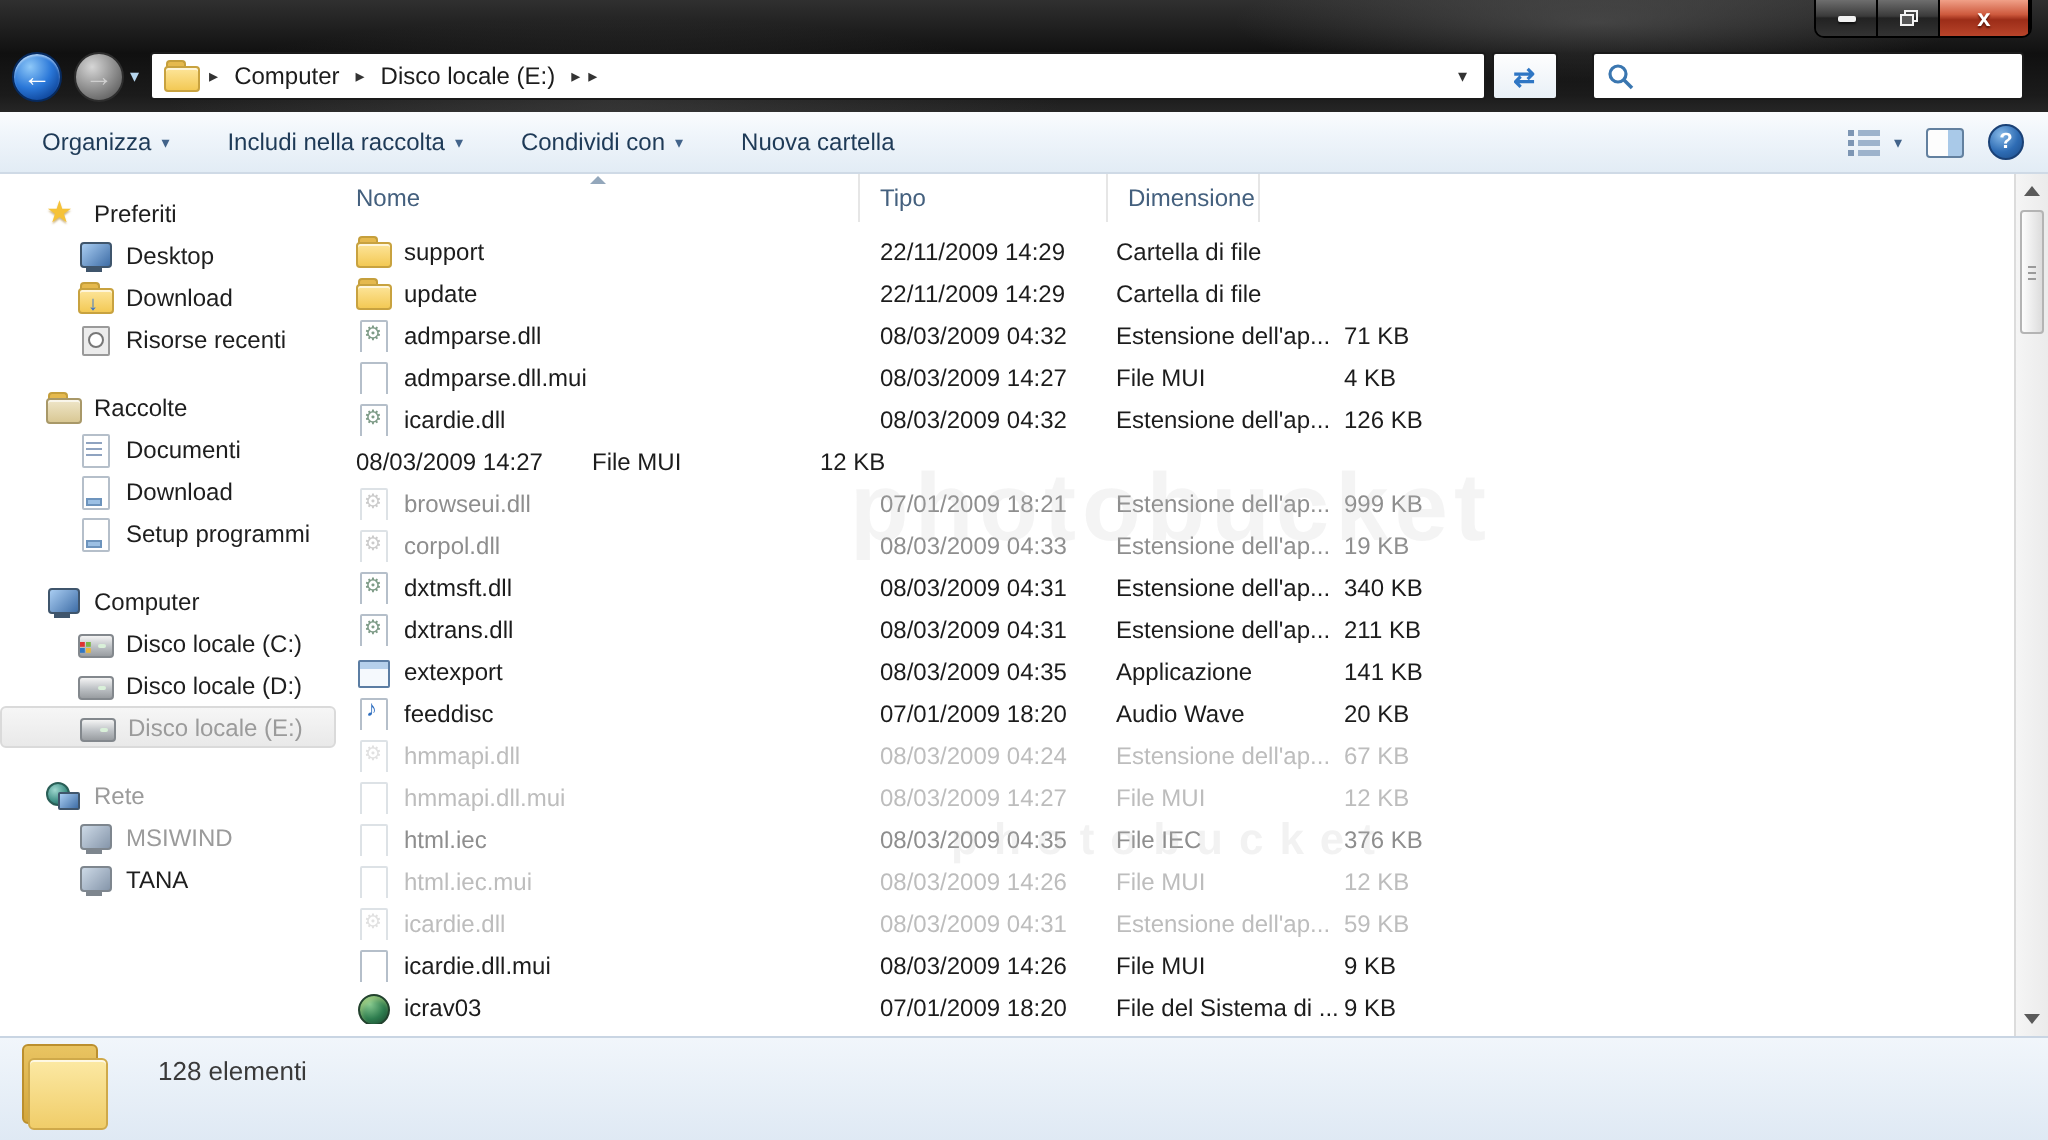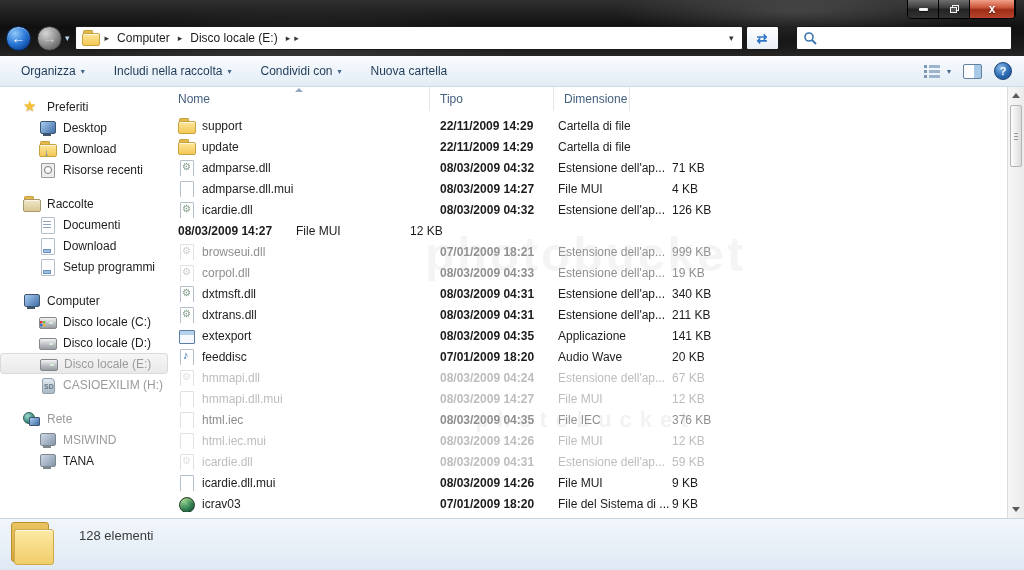--- a/index.html
+++ b/index.html
@@ -90,21 +90,21 @@
   .filearea { flex:1; position:relative; background:#fff; }
   .headers { display:flex; height:24px; font-size:12px; color:#44607e; }
   .hcell { display:flex; align-items:center; padding-left:10px; border-right:1px solid #e6e6e6; position:relative; }
   .w-name{width:262px} .w-mod{width:118px} .w-tipo{width:124px} .w-size{width:76px}
   .sortmark { position:absolute; top:1px; left:50%; margin-left:-4px; width:0; height:0;
     border-left:4px solid transparent; border-right:4px solid transparent; border-bottom:4px solid #93a7bb; }
 
   .rows { position:absolute; top:24px; left:0; right:0; bottom:0; padding-top:4px; overflow:hidden; }
   .row { display:flex; align-items:center; height:21px; font-size:12px; color:#1c1c1c; }
   .c-name { width:262px; display:flex; align-items:center; gap:7px; padding-left:10px; overflow:hidden; white-space:nowrap; }
-  .c-mod { width:118px; padding-left:10px; white-space:nowrap;font-weight:bold; }
+  .c-mod { width:118px; padding-left:10px; white-space:nowrap; }
   .c-tipo { width:124px; padding-left:10px; white-space:nowrap; overflow:hidden; }
   .c-size { width:76px; padding-right:12px; text-align:left; white-space:nowrap; }
   .dim1, .dim1 * { color:#8e8e8e !important; }
   .dim2, .dim2 * { color:#bdbdbd !important; }
   .dim1 .icon16, .dim2 .icon16 { opacity:.45; }
 
   .watermark { position:absolute; left:0; right:4px; text-align:center; font-weight:bold;
     color:rgba(185,185,185,.16); pointer-events:none; letter-spacing:3px; }
   .wm1 { top:140px; font-size:48px; }
   .wm2 { top:320px; font-size:22px; letter-spacing:8px; color:rgba(190,190,190,.20); }
@@ -332,26 +332,20 @@
             <span>Disco locale (C:)</span>
           </div>
           <div class="sec-item">
             <span class="icon16 ic-drive"></span>
             <span>Disco locale (D:)</span>
           </div>
           <div class="sec-item muted sel">
             <span class="icon16 ic-drive"></span>
             <span>Disco locale (E:)</span>
           </div>
-          <div class="sec-item muted">
-            <span class="icon16 ic-sd">
-              <i>SD</i>
-            </span>
-            <span>CASIOEXILIM (H:)</span>
-          </div>
         </div>
         <div class="sec">
           <div class="sec-head muted">
             <span class="icon16 ic-net"></span>
             <span>Rete</span>
           </div>
           <div class="sec-item muted">
             <span class="icon16 ic-monitor ic-netpc"></span>
             <span>MSIWIND</span>
           </div>

